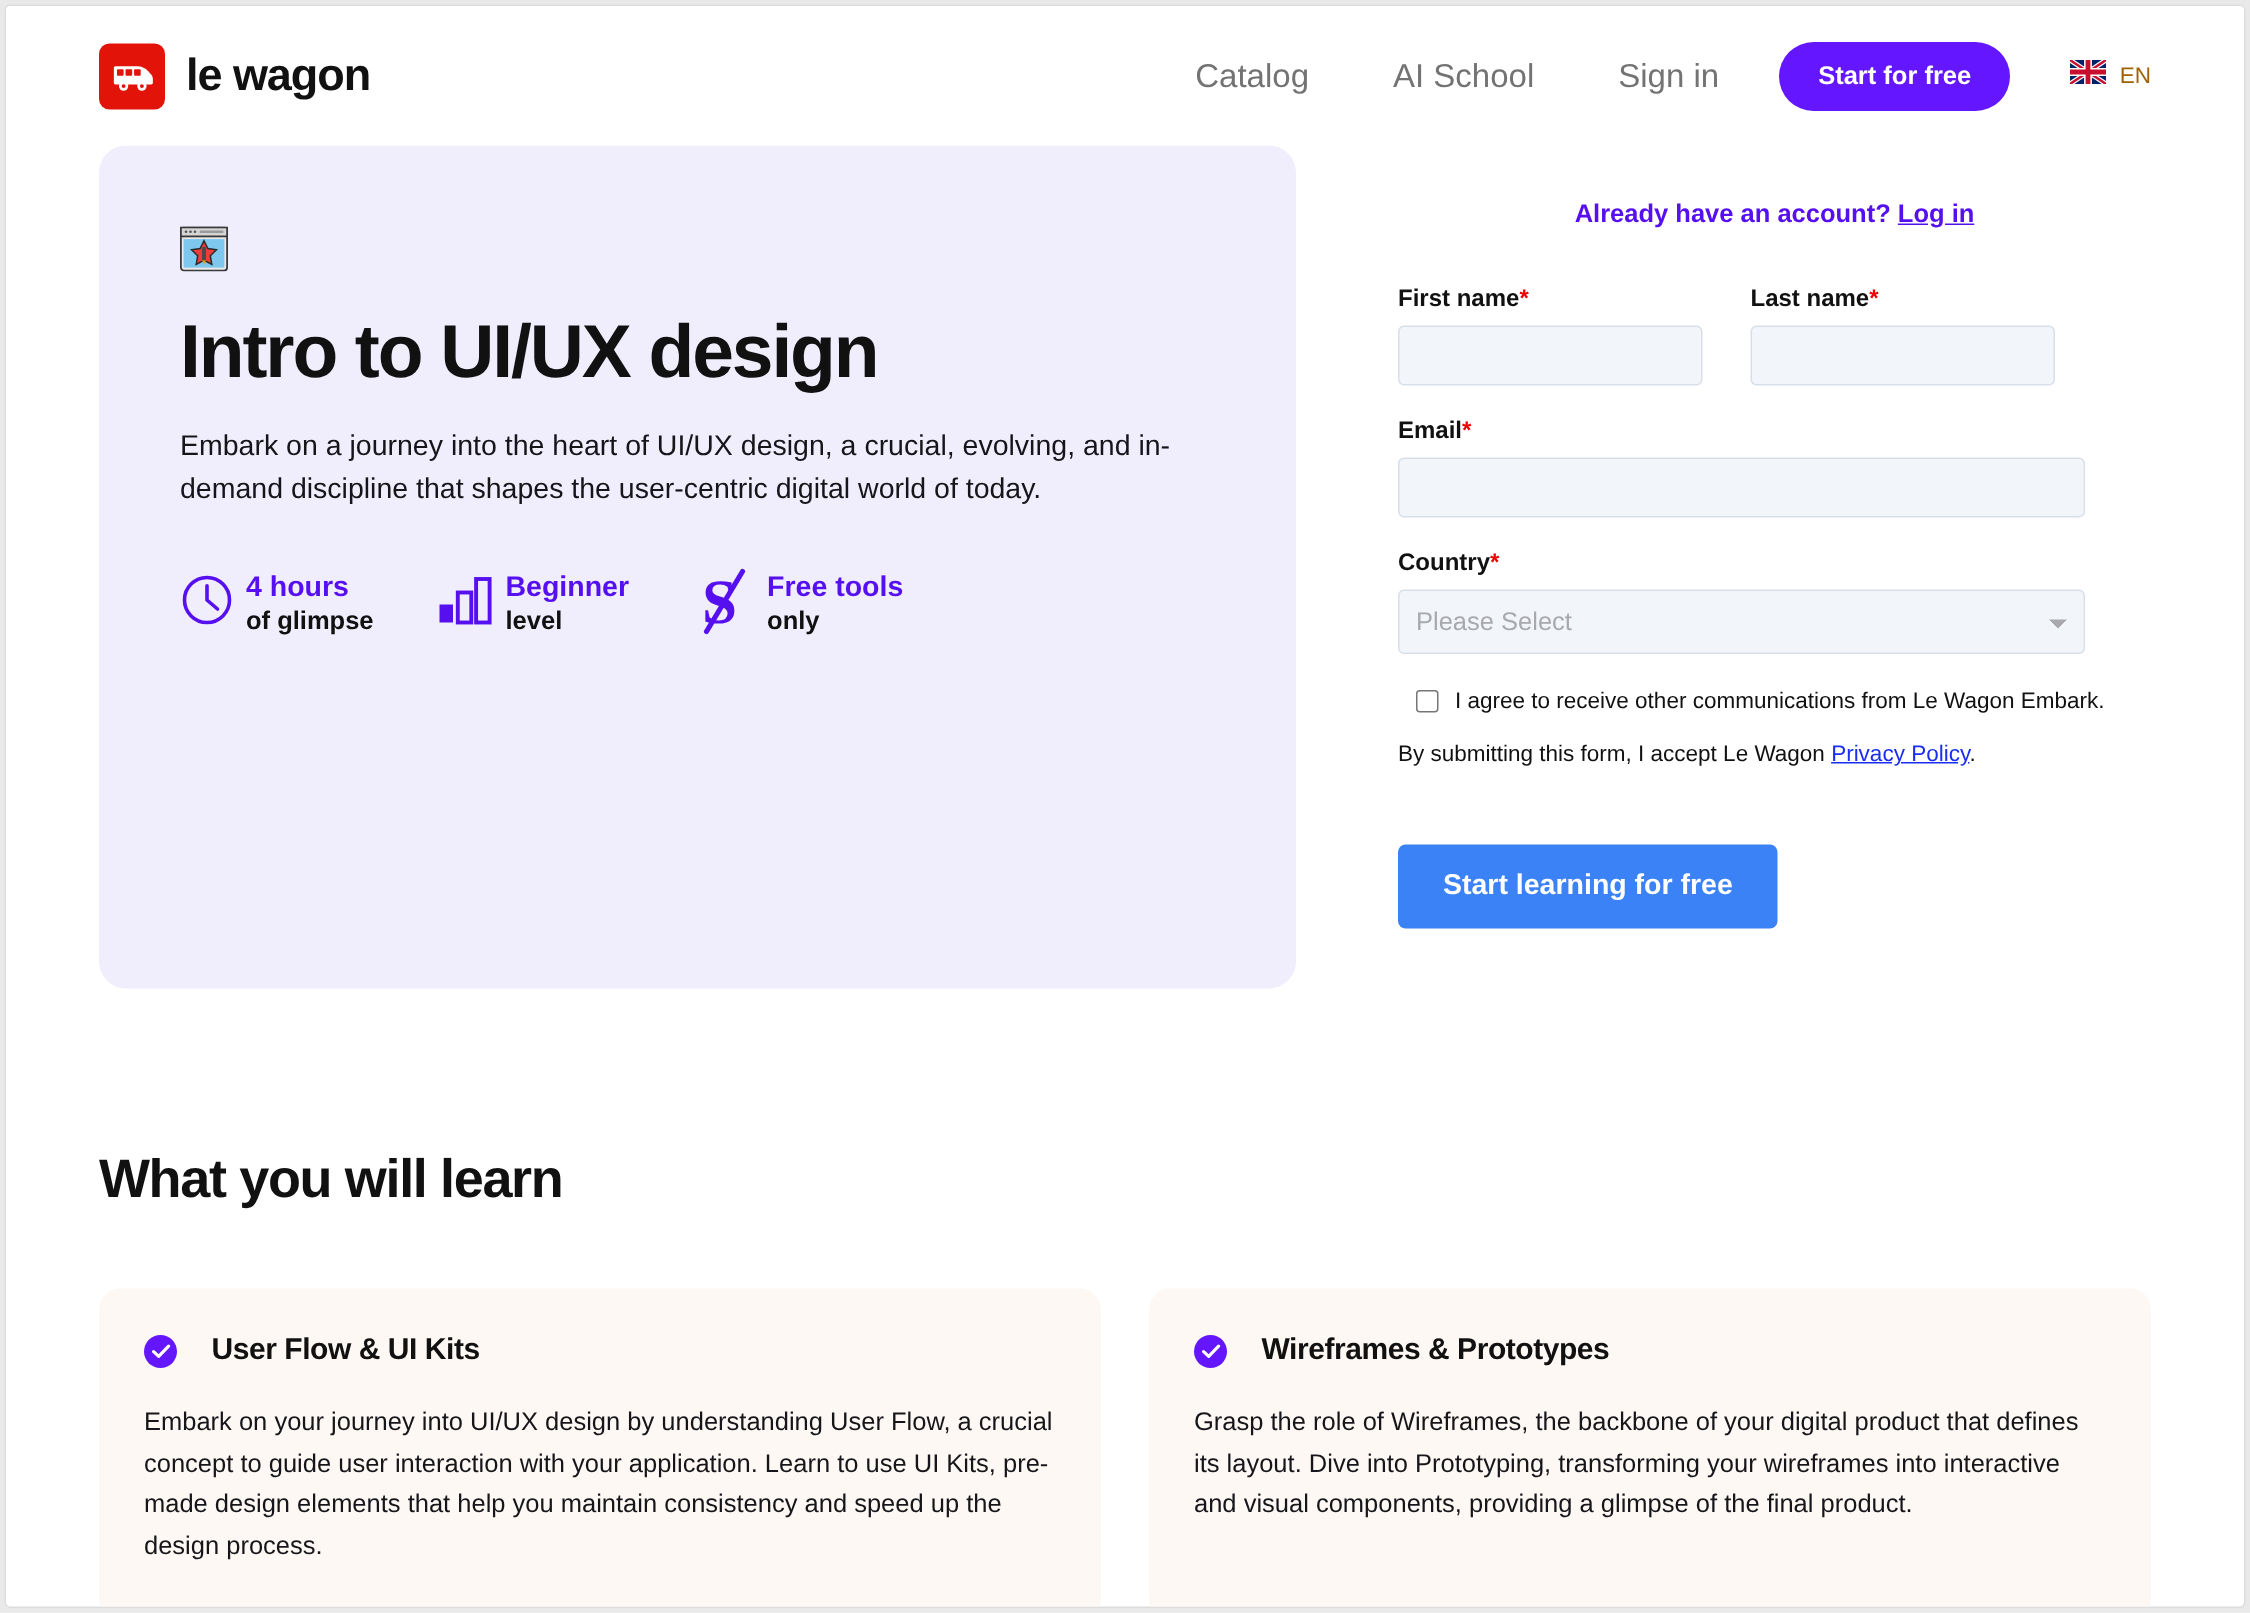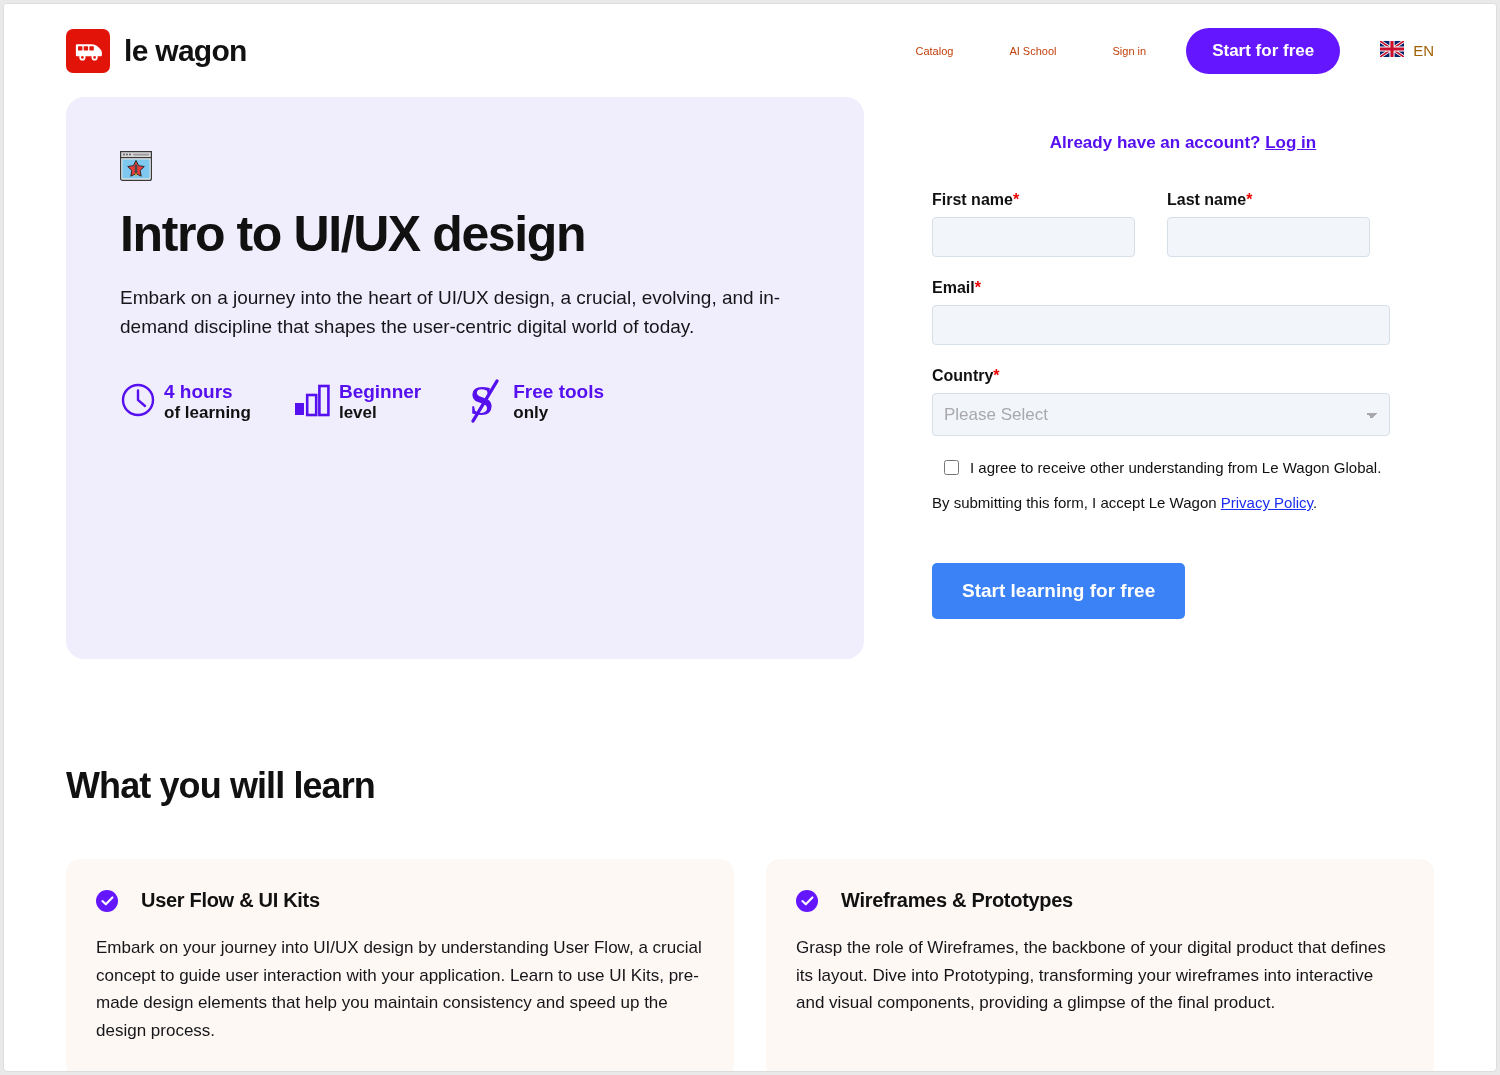--- a/index.html
+++ b/index.html
@@ -51,22 +51,22 @@
 
   .nav {
     position: absolute;
     right: 62px;
     top: 0; bottom: 0;
     display: flex;
     align-items: center;
     gap: 0;
   }
   .nav-link {
-    font-size: 11px;
-    color: #c2410c;
+    font-size: 22px;
+    color: #737373;
     padding: 0 28px;
     cursor: pointer;
     white-space: nowrap;
   }
   .nav-cta {
     background: #6417ff;
     color: #ffffff;
     font-size: 17px;
     font-weight: 700;
     border-radius: 26px;
@@ -359,21 +359,21 @@
 
         <div class="stat">
           <span>
             <svg width="36" height="36" viewBox="0 0 36 36">
               <circle cx="18" cy="18" r="15" fill="none" stroke="#5610f0" stroke-width="2.4"></circle>
               <path d="M18 8.5 V18 L25 24" fill="none" stroke="#5610f0" stroke-width="2.4" stroke-linecap="round"></path>
             </svg>
           </span>
           <span class="stat-text">
             <span class="stat-main">4 hours</span>
-            <span class="stat-sub">of learning</span>
+            <span class="stat-sub">of glimpse</span>
           </span>
         </div>
 
         <div class="stat">
           <span>
             <svg width="38" height="36" viewBox="0 0 38 36">
               <rect x="2" y="21" width="9" height="12" fill="#5610f0"></rect>
               <rect x="14.2" y="13" width="9" height="20" fill="none" stroke="#5610f0" stroke-width="2.6"></rect>
               <rect x="26.4" y="4" width="9" height="29" fill="none" stroke="#5610f0" stroke-width="2.6"></rect>
             </svg>
@@ -434,21 +434,21 @@
         <label class="field-label">
           <span>Country</span><span class="req">*</span>
         </label>
         <select class="field-select">
           <option>Please Select</option>
         </select>
       </div>
 
       <div class="consent">
         <input type="checkbox" style="">
-        <span class="consent-label">I agree to receive other understanding from Le Wagon Global.</span>
+        <span class="consent-label">I agree to receive other communications from Le Wagon Embark.</span>
       </div>
 
       <div class="legal">
         <span>By submitting this form, I accept Le Wagon </span><a>Privacy Policy</a><span>.</span>
       </div>
 
       <button class="submit-btn">Start learning for free</button>
     </div>
   </div>
 

